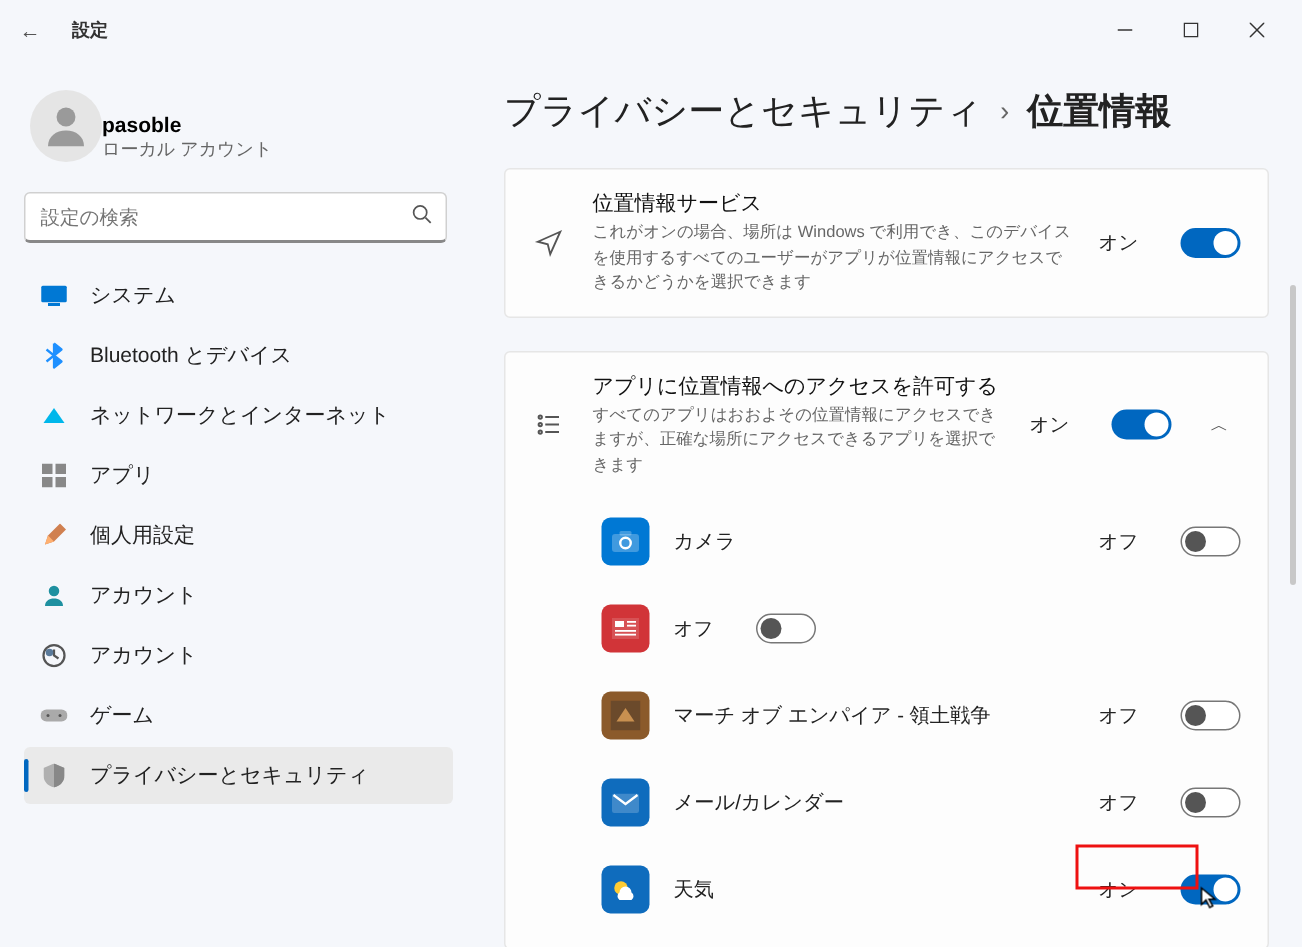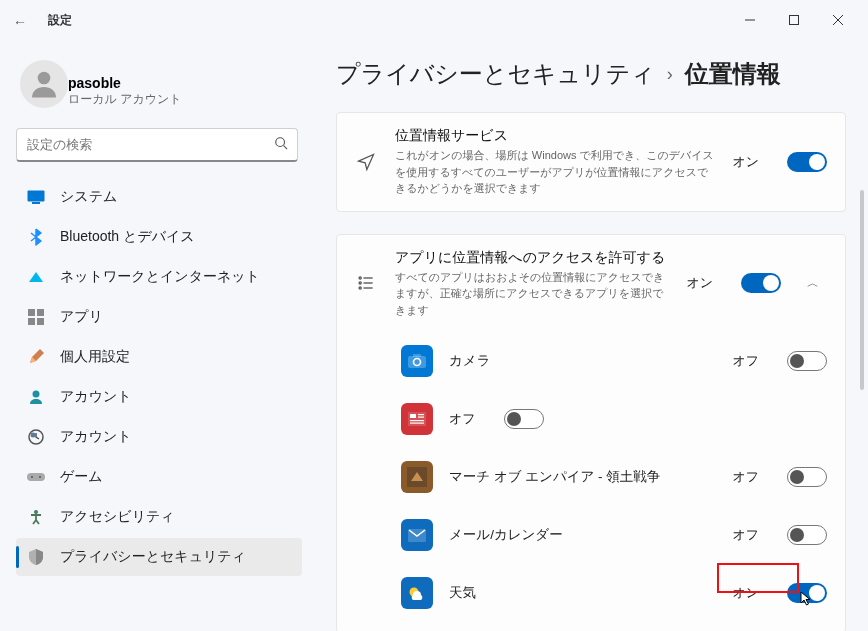--- a/index.html
+++ b/index.html
@@ -172,29 +172,20 @@
         <div class="nav-item">
           <span class="nav-icon">
             <svg width="18" height="12" viewBox="0 0 18 12">
               <rect x="0" y="2" width="18" height="8" rx="4" fill="#aaa"></rect>
               <circle cx="5" cy="6" r="1" fill="#555"></circle>
               <circle cx="13" cy="6" r="1" fill="#555"></circle>
             </svg>
           </span>
           <span>ゲーム</span>
         </div>
-        <div class="nav-item">
-          <span class="nav-icon">
-            <svg width="16" height="16" viewBox="0 0 16 16">
-              <circle cx="8" cy="3" r="2" fill="#4a7a5a"></circle>
-              <path d="M3 6 L13 6 M8 6 V11 M8 11 L5 15 M8 11 L11 15" stroke="#4a7a5a" stroke-width="1.8" fill="none"></path>
-            </svg>
-          </span>
-          <span>アクセシビリティ</span>
-        </div>
         <div class="nav-item selected">
           <span class="nav-icon">
             <svg width="14" height="16" viewBox="0 0 14 16">
               <path d="M7 0 L14 3 V8 C14 12 11 15 7 16 C3 15 0 12 0 8 V3 Z" fill="#b0b0b0"></path>
               <path d="M7 0 L14 3 V8 C14 12 11 15 7 16 V0" fill="#888"></path>
             </svg>
           </span>
           <span>プライバシーとセキュリティ</span>
         </div>
       </div>

